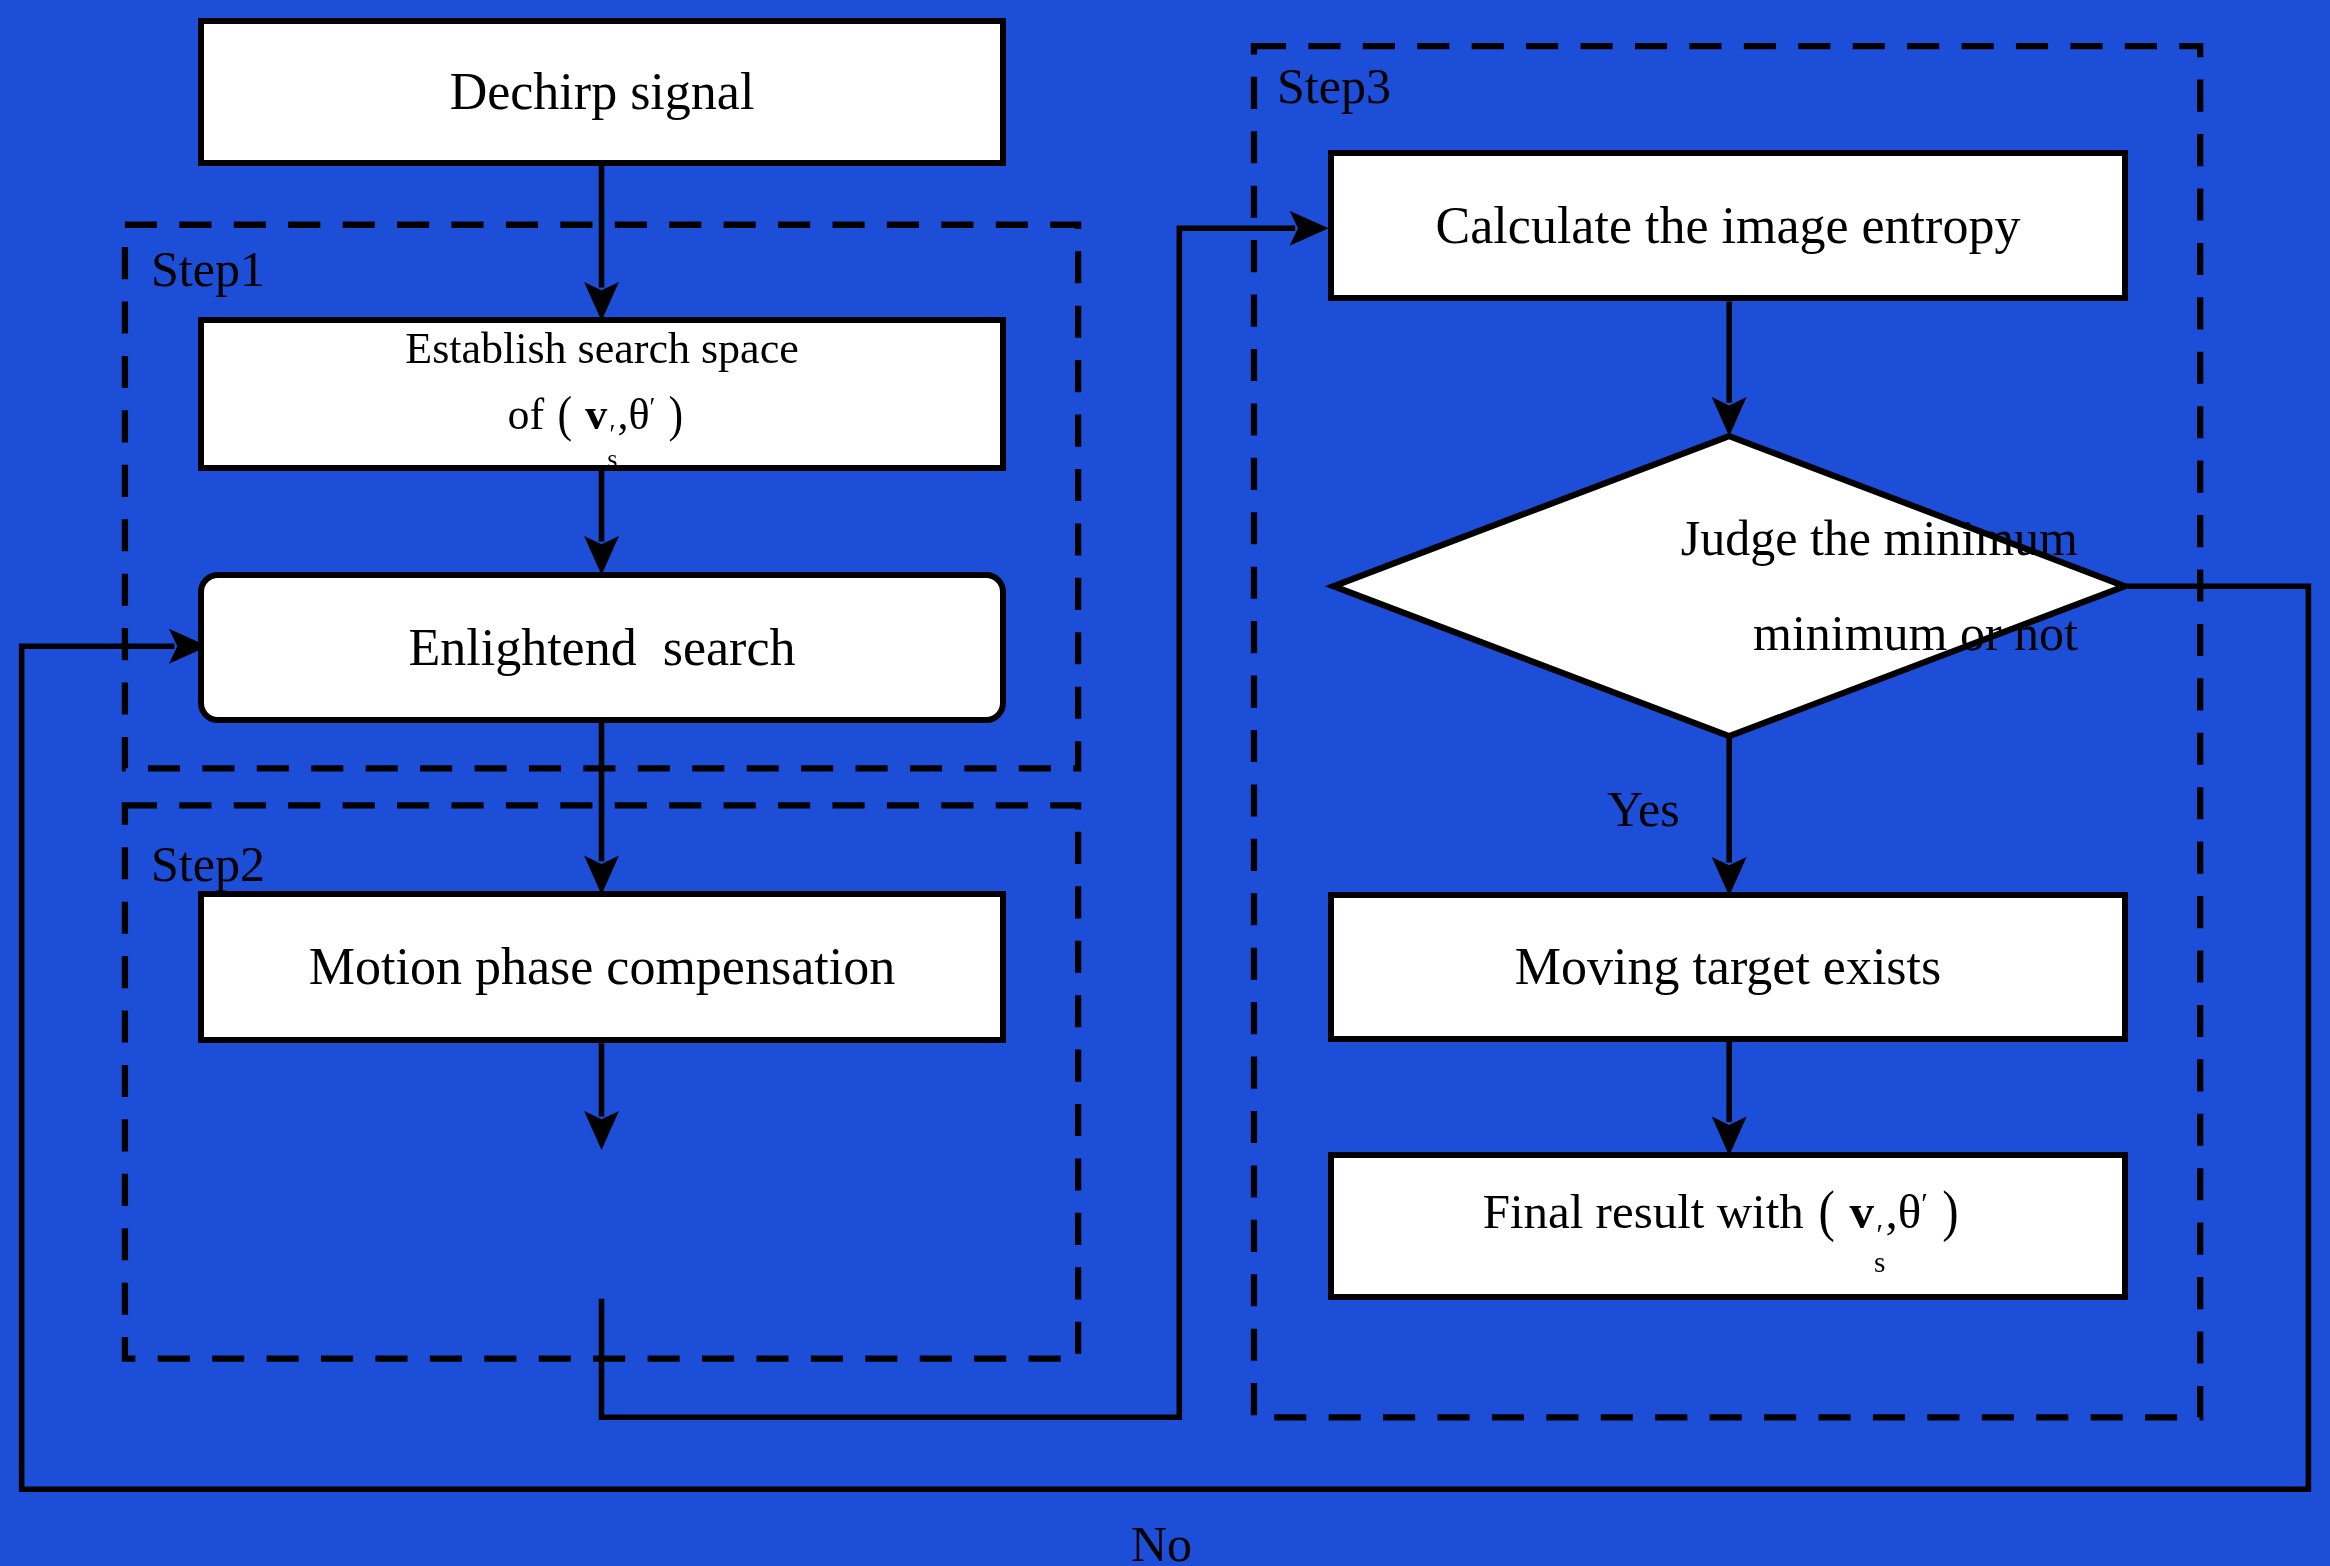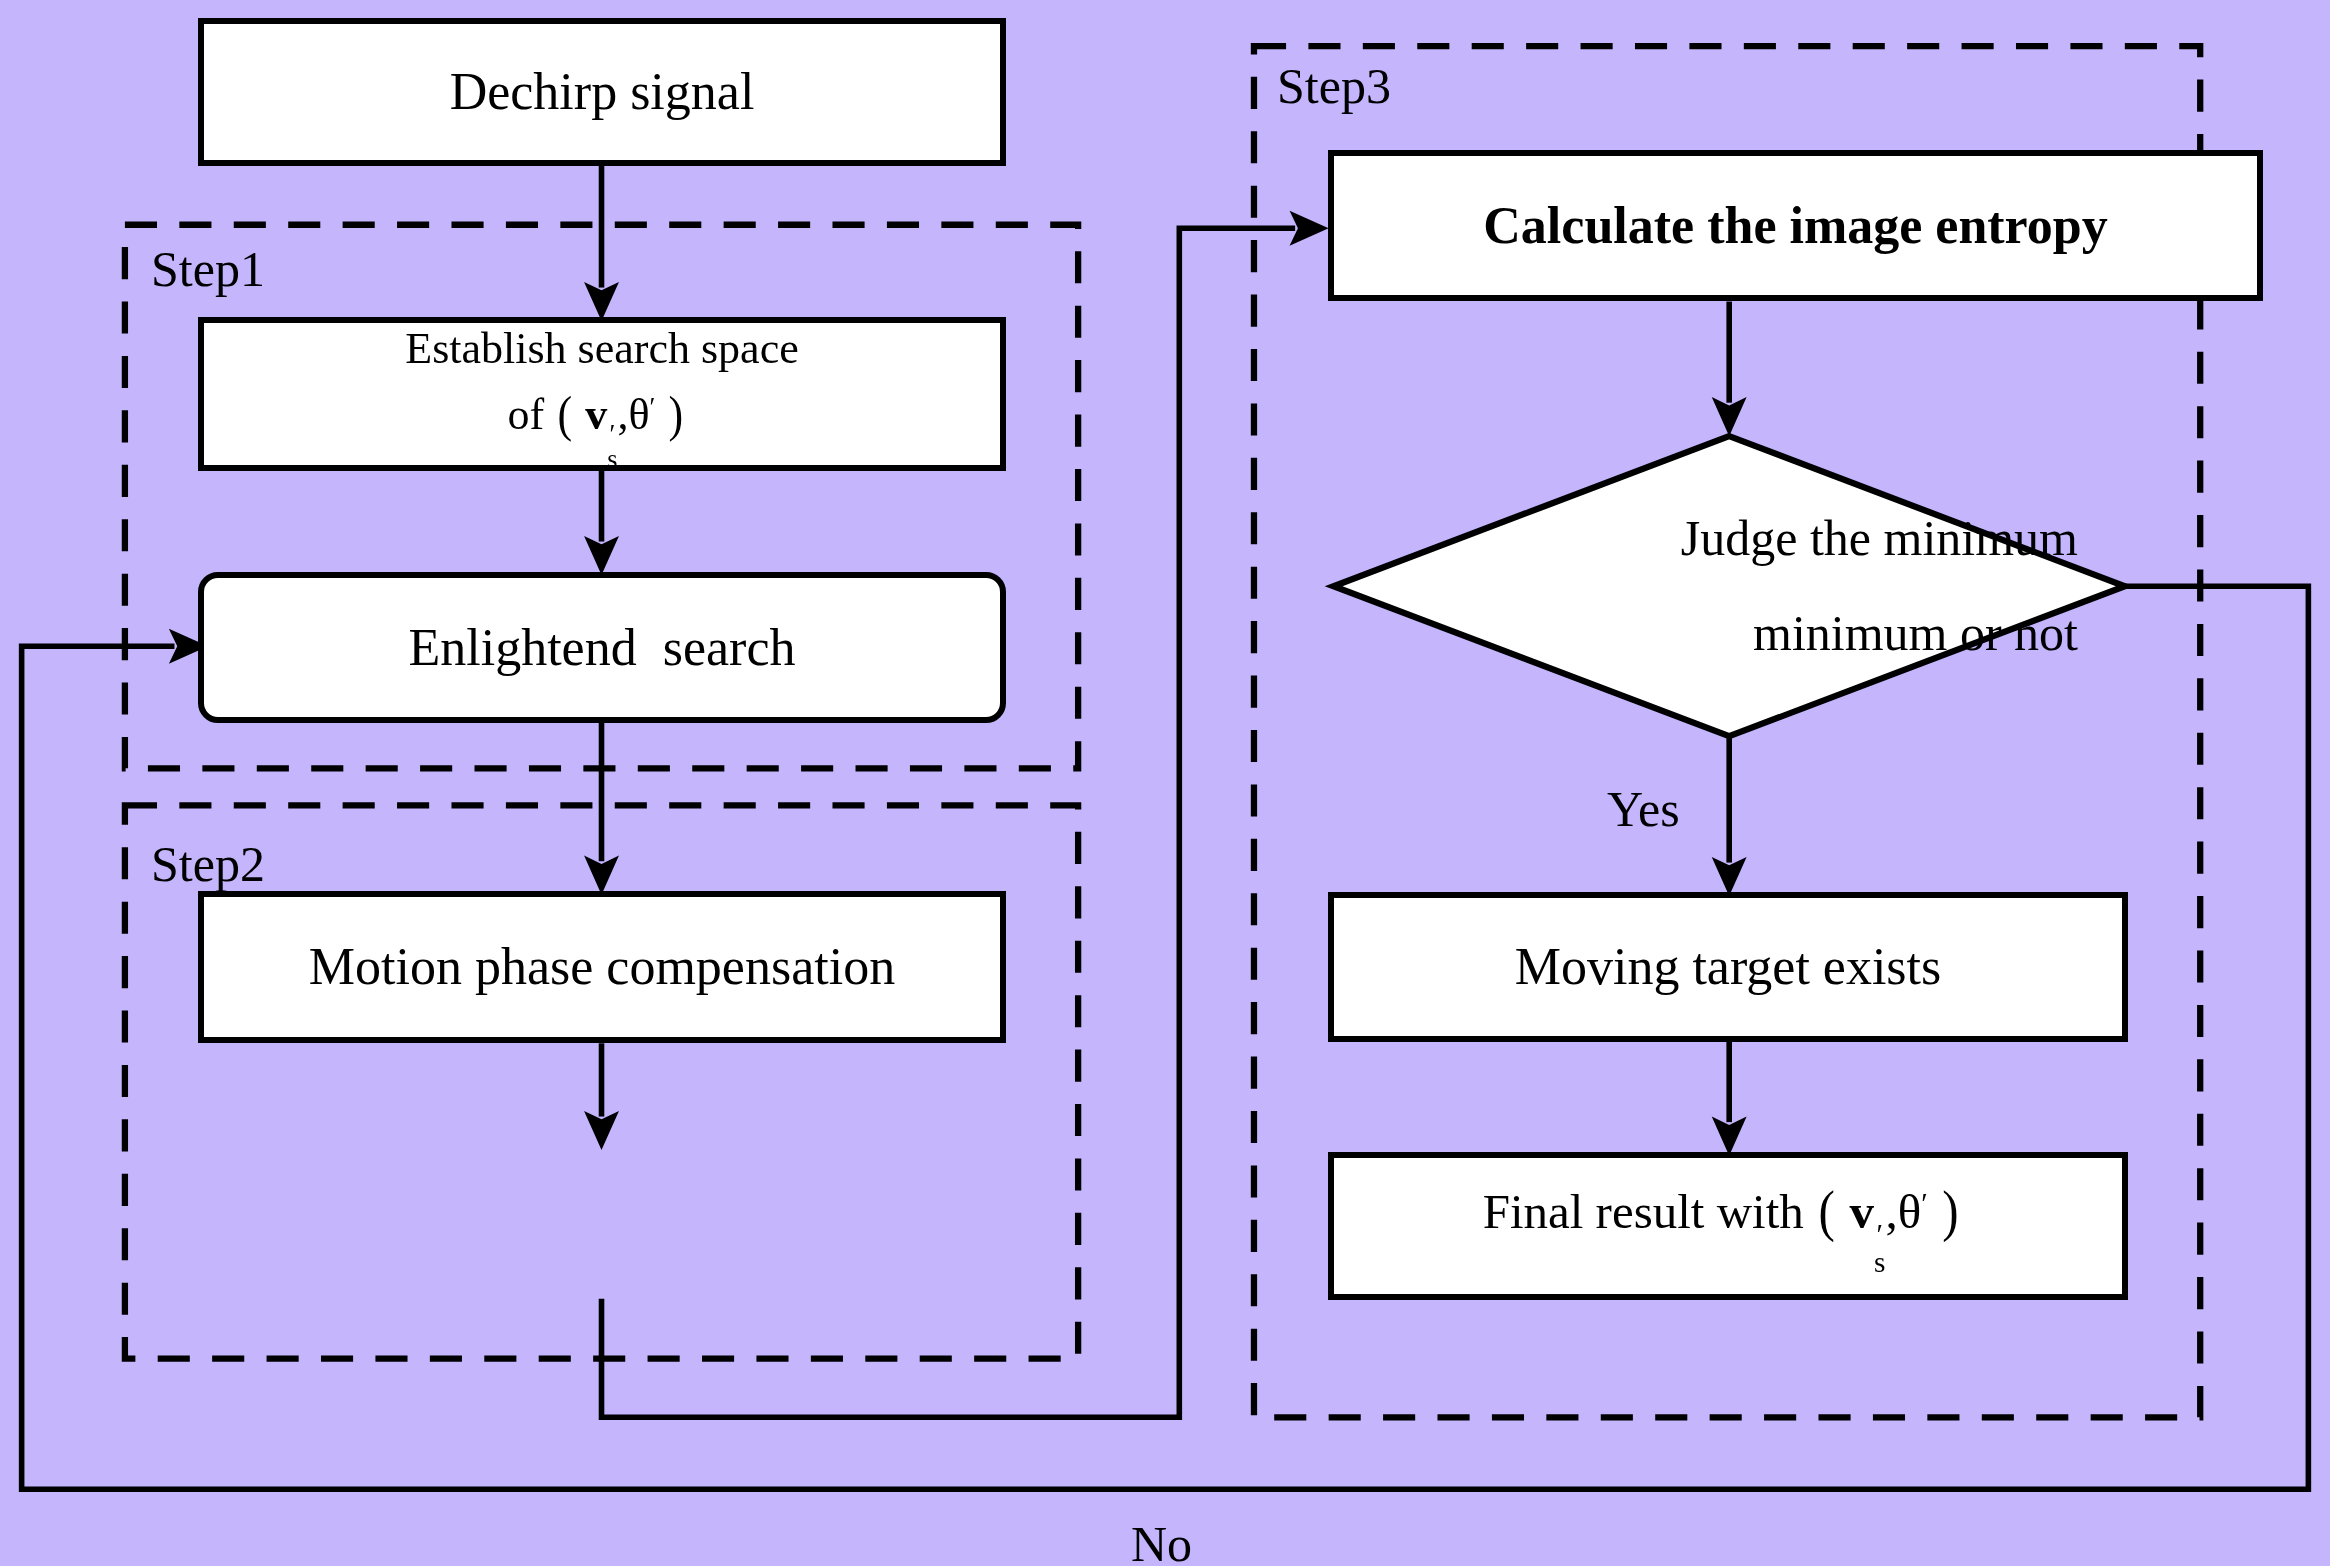--- a/index.html
+++ b/index.html
@@ -4,21 +4,21 @@
 <style>
   html, body {
     margin: 0;
     padding: 0;
     background: #ffffff;
   }
   #canvas {
     position: relative;
     width: 2330px;
     height: 1566px;
-    background: #c4b5fd;
+    background: #1d4ed8;
     font-family: "Liberation Serif", "DejaVu Serif", serif;
     color: #000000;
     overflow: hidden;
   }
   #wires {
     position: absolute;
     left: 0;
     top: 0;
     z-index: 1;
   }
@@ -155,21 +155,21 @@
 
   <div class="box" style="left:198px; top:572px; width:808px; height:151px;border-radius:20px;">
     <div class="line">Enlightend  search</div>
   </div>
 
   <div class="box" style="left:198px; top:891px; width:808px; height:152px;justify-content:center;">
     <div class="line">Motion phase compensation</div>
   </div>
 
 
-  <div class="box" style="left:1328px; top:150px; width:935px; height:151px;font-weight:bold;">
+  <div class="box" style="left:1328px; top:150px; width:800px; height:151px;">
     <div class="line">Calculate the image entropy</div>
   </div>
 
   <div class="box" style="left:1328px; top:892px; width:800px; height:150px;">
     <div class="line">Moving target exists</div>
   </div>
 
   <div class="box" style="left:1328px; top:1152px; width:800px; height:148px; border:none; background:transparent;">
 
     <div style="position:absolute; left:0; top:0; right:0; bottom:0; border:6.3px solid #000; background:#fff; z-index:-1;"></div>

